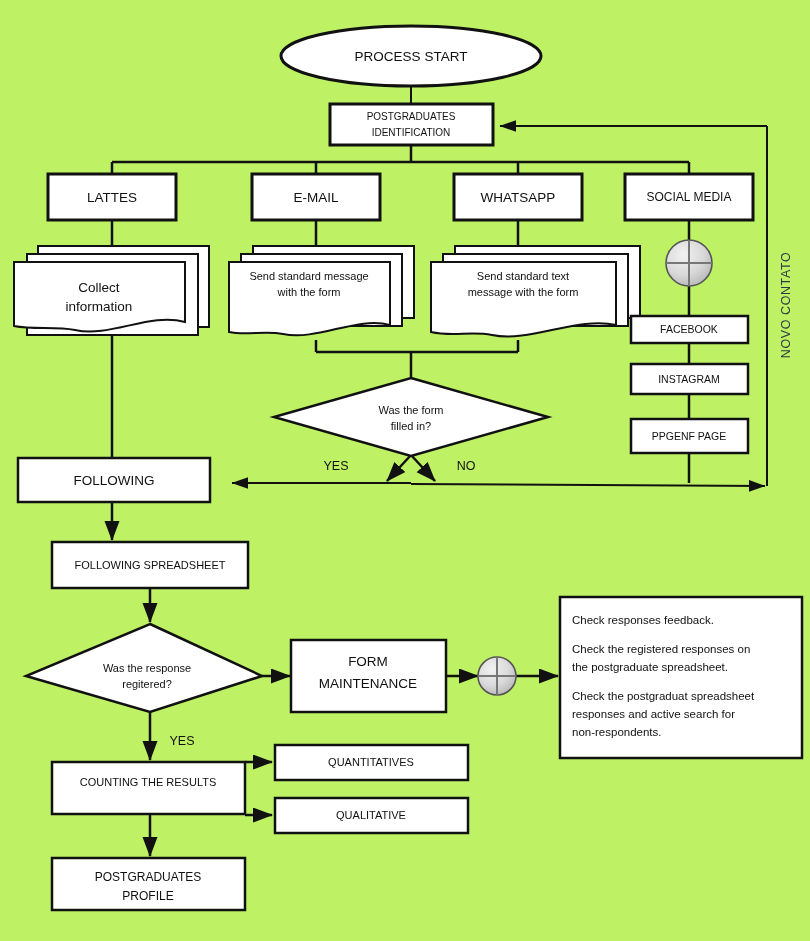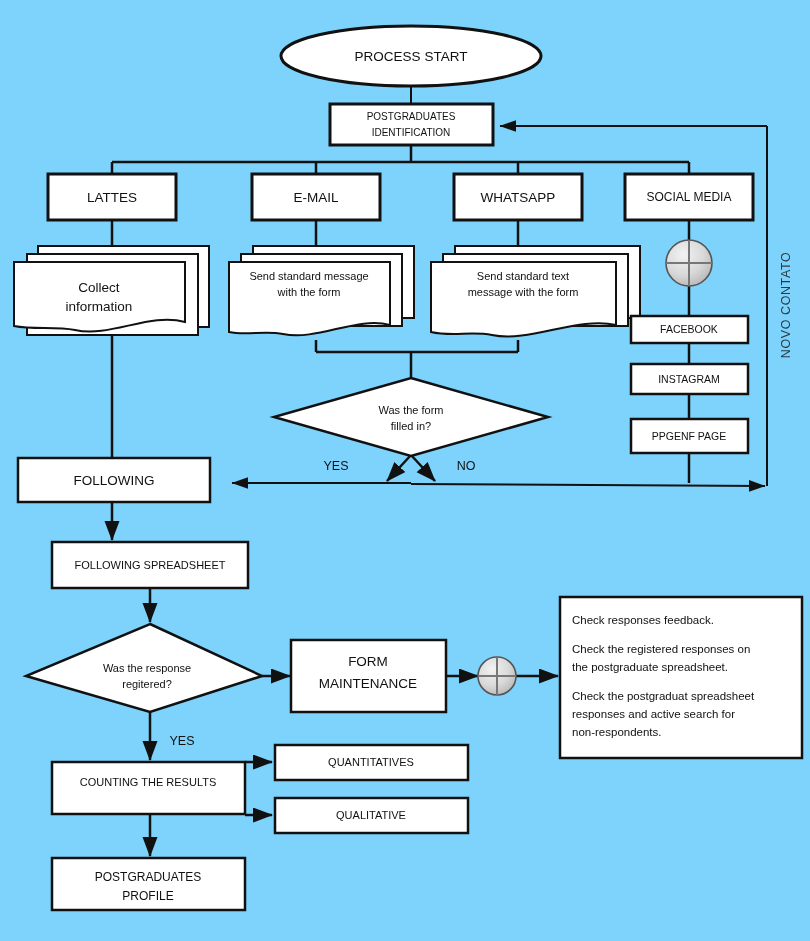--- a/index.html
+++ b/index.html
@@ -1,17 +1,17 @@
 <!DOCTYPE html>
 <html><head>
 <meta charset="utf-8">
 <style>
   html,body{margin:0;padding:0;background:#ffffff;}
   body{font-family:"Liberation Sans", sans-serif;}
-  #page{position:relative;width:810px;height:941px;background:#7dd3fc;overflow:hidden;}
+  #page{position:relative;width:810px;height:941px;background:#bef264;overflow:hidden;}
   svg{display:block;}
   .nodeText{font-family:"Liberation Sans", sans-serif;fill:#111;text-anchor:middle;dominant-baseline:middle;}
   .t13{font-size:13.5px;}
   .t12{font-size:12px;}
   .t11{font-size:11px;}
   .t105{font-size:10.5px;}
   .t10{font-size:10px;}
   .lbl{font-family:"Liberation Sans", sans-serif;fill:#111;font-size:12.5px;text-anchor:middle;}
   .memo{font-family:"Liberation Sans", sans-serif;fill:#111;font-size:11.5px;text-anchor:start;}
   .vertlbl{font-family:"Liberation Sans", sans-serif;fill:#2b3a45;font-size:12.5px;text-anchor:middle;letter-spacing:.6px;}

